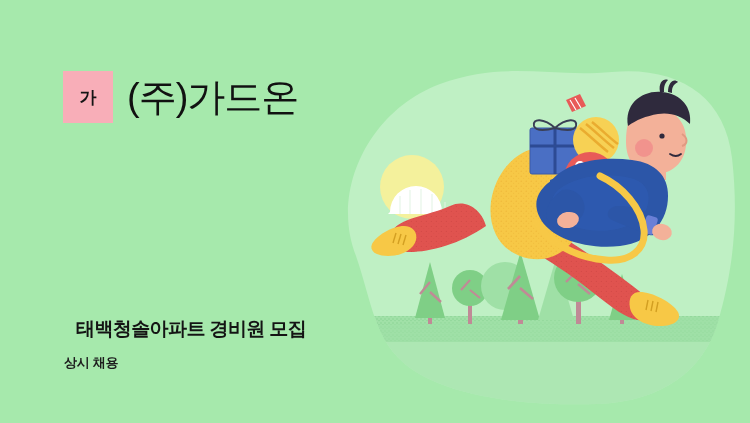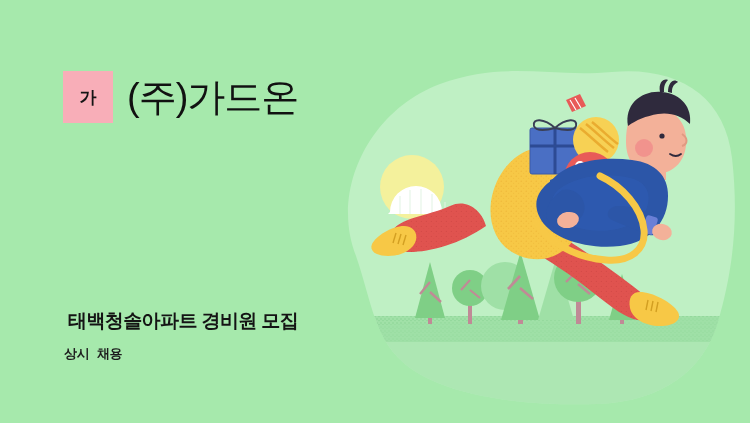--- a/index.html
+++ b/index.html
@@ -36,26 +36,26 @@
     white-space:nowrap;
   }
 
   .job-block{
     position:absolute;
     left:64px;top:305px;
   }
   .job-title{
     font-size:19px;font-weight:700;color:#141414;
     letter-spacing:-0.6px;line-height:1.25;
-    white-space:nowrap;margin:4px;
+    white-space:nowrap;margin:12px;
   }
   .job-sub{
     font-size:13px;font-weight:700;color:#1d1d1d;
     letter-spacing:-0.3px;line-height:1.3;
-    margin:14px 0 0 0;white-space:nowrap;font-family:Liberation Mono, monospace;
+    margin:14px 0 0 0;white-space:nowrap;
   }
 
   
   .illo{
     position:absolute;
     left:300px;top:30px;
     width:450px;height:393px;
   }
   .illo svg{display:block;width:100%;height:100%;}
 </style>

